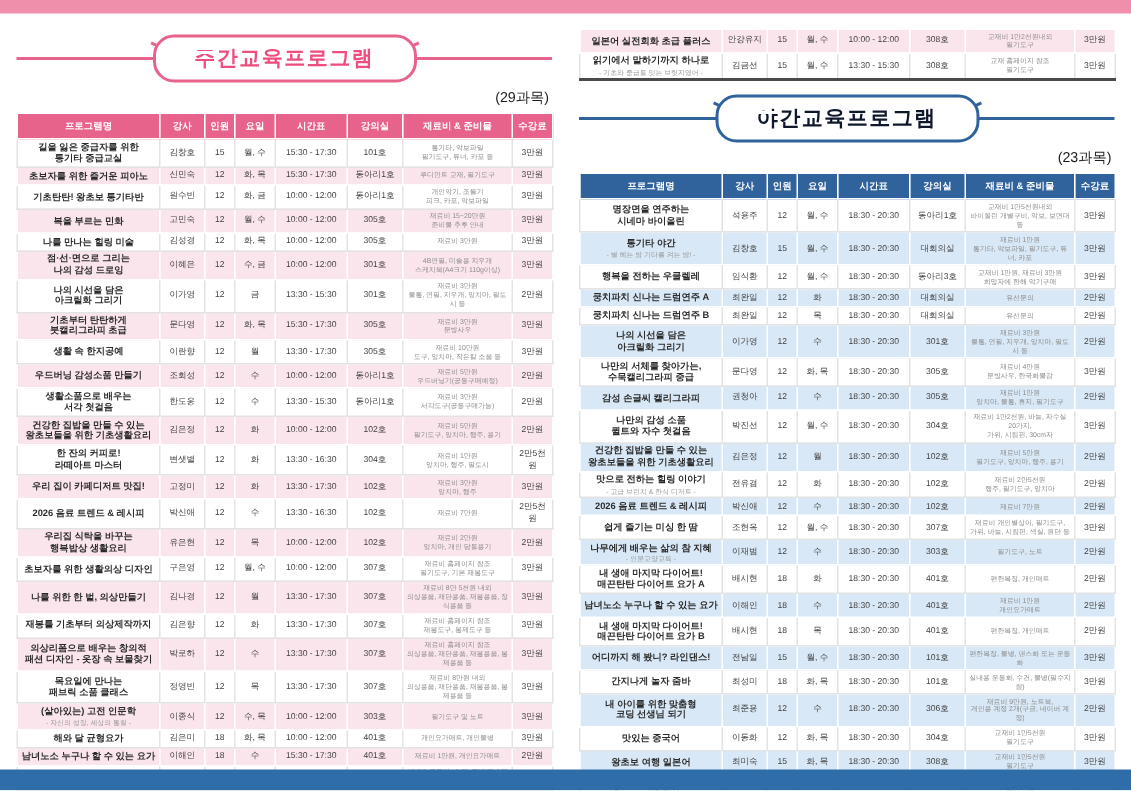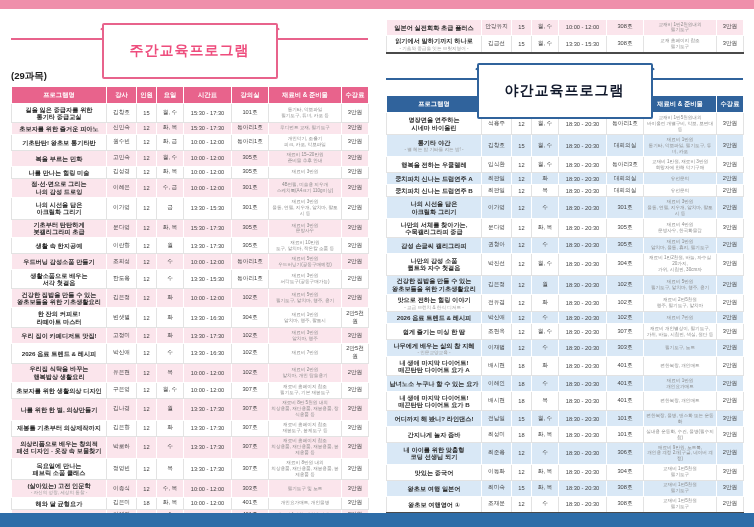--- a/index.html
+++ b/index.html
@@ -7,34 +7,34 @@
          font-family:"Liberation Sans","DejaVu Sans",sans-serif;}
   .top-strip{position:absolute;top:0;left:0;right:0;height:9px;background:#ef8fab;}
   .bottom-bar{position:absolute;bottom:0;left:0;right:0;height:14px;background:#2e6da8;}
 
   .panel-left{position:absolute;left:11px;top:9px;width:357px;}
   .panel-right{position:absolute;left:386px;top:9px;width:357px;}
 
   
   .banner{position:relative;height:32px;}
   .banner .line{position:absolute;left:0;right:0;top:15px;height:2px;}
-  .banner .box{position:relative;margin:0 auto;width:max-content;padding:17px 26px;background:#fff;
-               border:2px solid;border-radius:2px;font-weight:bold;font-size:14px;letter-spacing:1px;z-index:1;}
+  .banner .box{position:relative;margin:0 auto;width:max-content;padding:5px 26px;background:#fff;
+               border:2px solid;border-radius:14px;font-weight:bold;font-size:14px;letter-spacing:1px;z-index:1;}
   .banner .box::before,.banner .box::after{content:"";position:absolute;top:9px;width:16px;height:2px;background:inherit;}
   .pink .banner .line{background:#e8638c;}
   .pink .banner .box{border-color:#e8638c;color:#ee4d7d;}
   .blue .banner .line{background:#30639c;}
   .blue .banner .box{border-color:#30639c;color:#0f172a;}
   .banner .wing-l,.banner .wing-r{position:absolute;top:8px;width:16px;height:2px;z-index:0;}
   .pink .banner .wing-l,.pink .banner .wing-r{background:#e8638c;}
   .blue .banner .wing-l,.blue .banner .wing-r{background:#30639c;}
   .banner .wing-l{left:calc(50% - 90px);transform:rotate(25deg);}
   .banner .wing-r{right:calc(50% - 90px);transform:rotate(-25deg);}
 
-  .count{font-size:9.5px;font-weight:bold;color:#1c1c1c;margin:15px 2px 3px 0;}
+  .count{text-align:right;font-size:9.5px;font-weight:normal;color:#1c1c1c;margin:4px 2px 3px 0;}
 
   table{width:100%;border-collapse:collapse;table-layout:fixed;border-bottom:2px solid #4a4a4a;}
   th{font-size:6.3px;color:#fff;font-weight:bold;padding:3.5px 1px;border:1px solid #fff;}
   td{padding:1.5px 2px;text-align:center;vertical-align:middle;border:1px solid #e3e3e3;}
   .pink-table th{background:#e8638c;}
   .pink-table tbody tr:nth-child(even) td{background:#fbe5ec;border-color:#ffffff;}
   .blue-table th{background:#30639c;}
   .blue-table tbody tr:nth-child(even) td{background:#d9e8f6;border-color:#ffffff;}
   .carry-table{margin-top:10px;border-top:1px solid #d8d8d8;}
   .carry-table tbody tr:nth-child(odd) td{background:#fbe5ec;border-color:#ffffff;}
@@ -525,20 +525,21 @@
           </tr>
         </tbody>
     </table>
 
     <div class="banner night-banner">
       <div class="line"></div>
       <div class="wing-l"></div>
       <div class="wing-r"></div>
       <div class="box">야간교육프로그램</div>
     </div>
+    <div class="count">(23과목)</div>
     <table id="night-table" class="blue-table">
       <colgroup>
         <col style="width:95px">
           <col style="width:30px">
           <col style="width:20px">
           <col style="width:27px">
         <col style="width:48px">
           <col style="width:37px">
           <col style="width:73px">
           <col style="width:27px">

